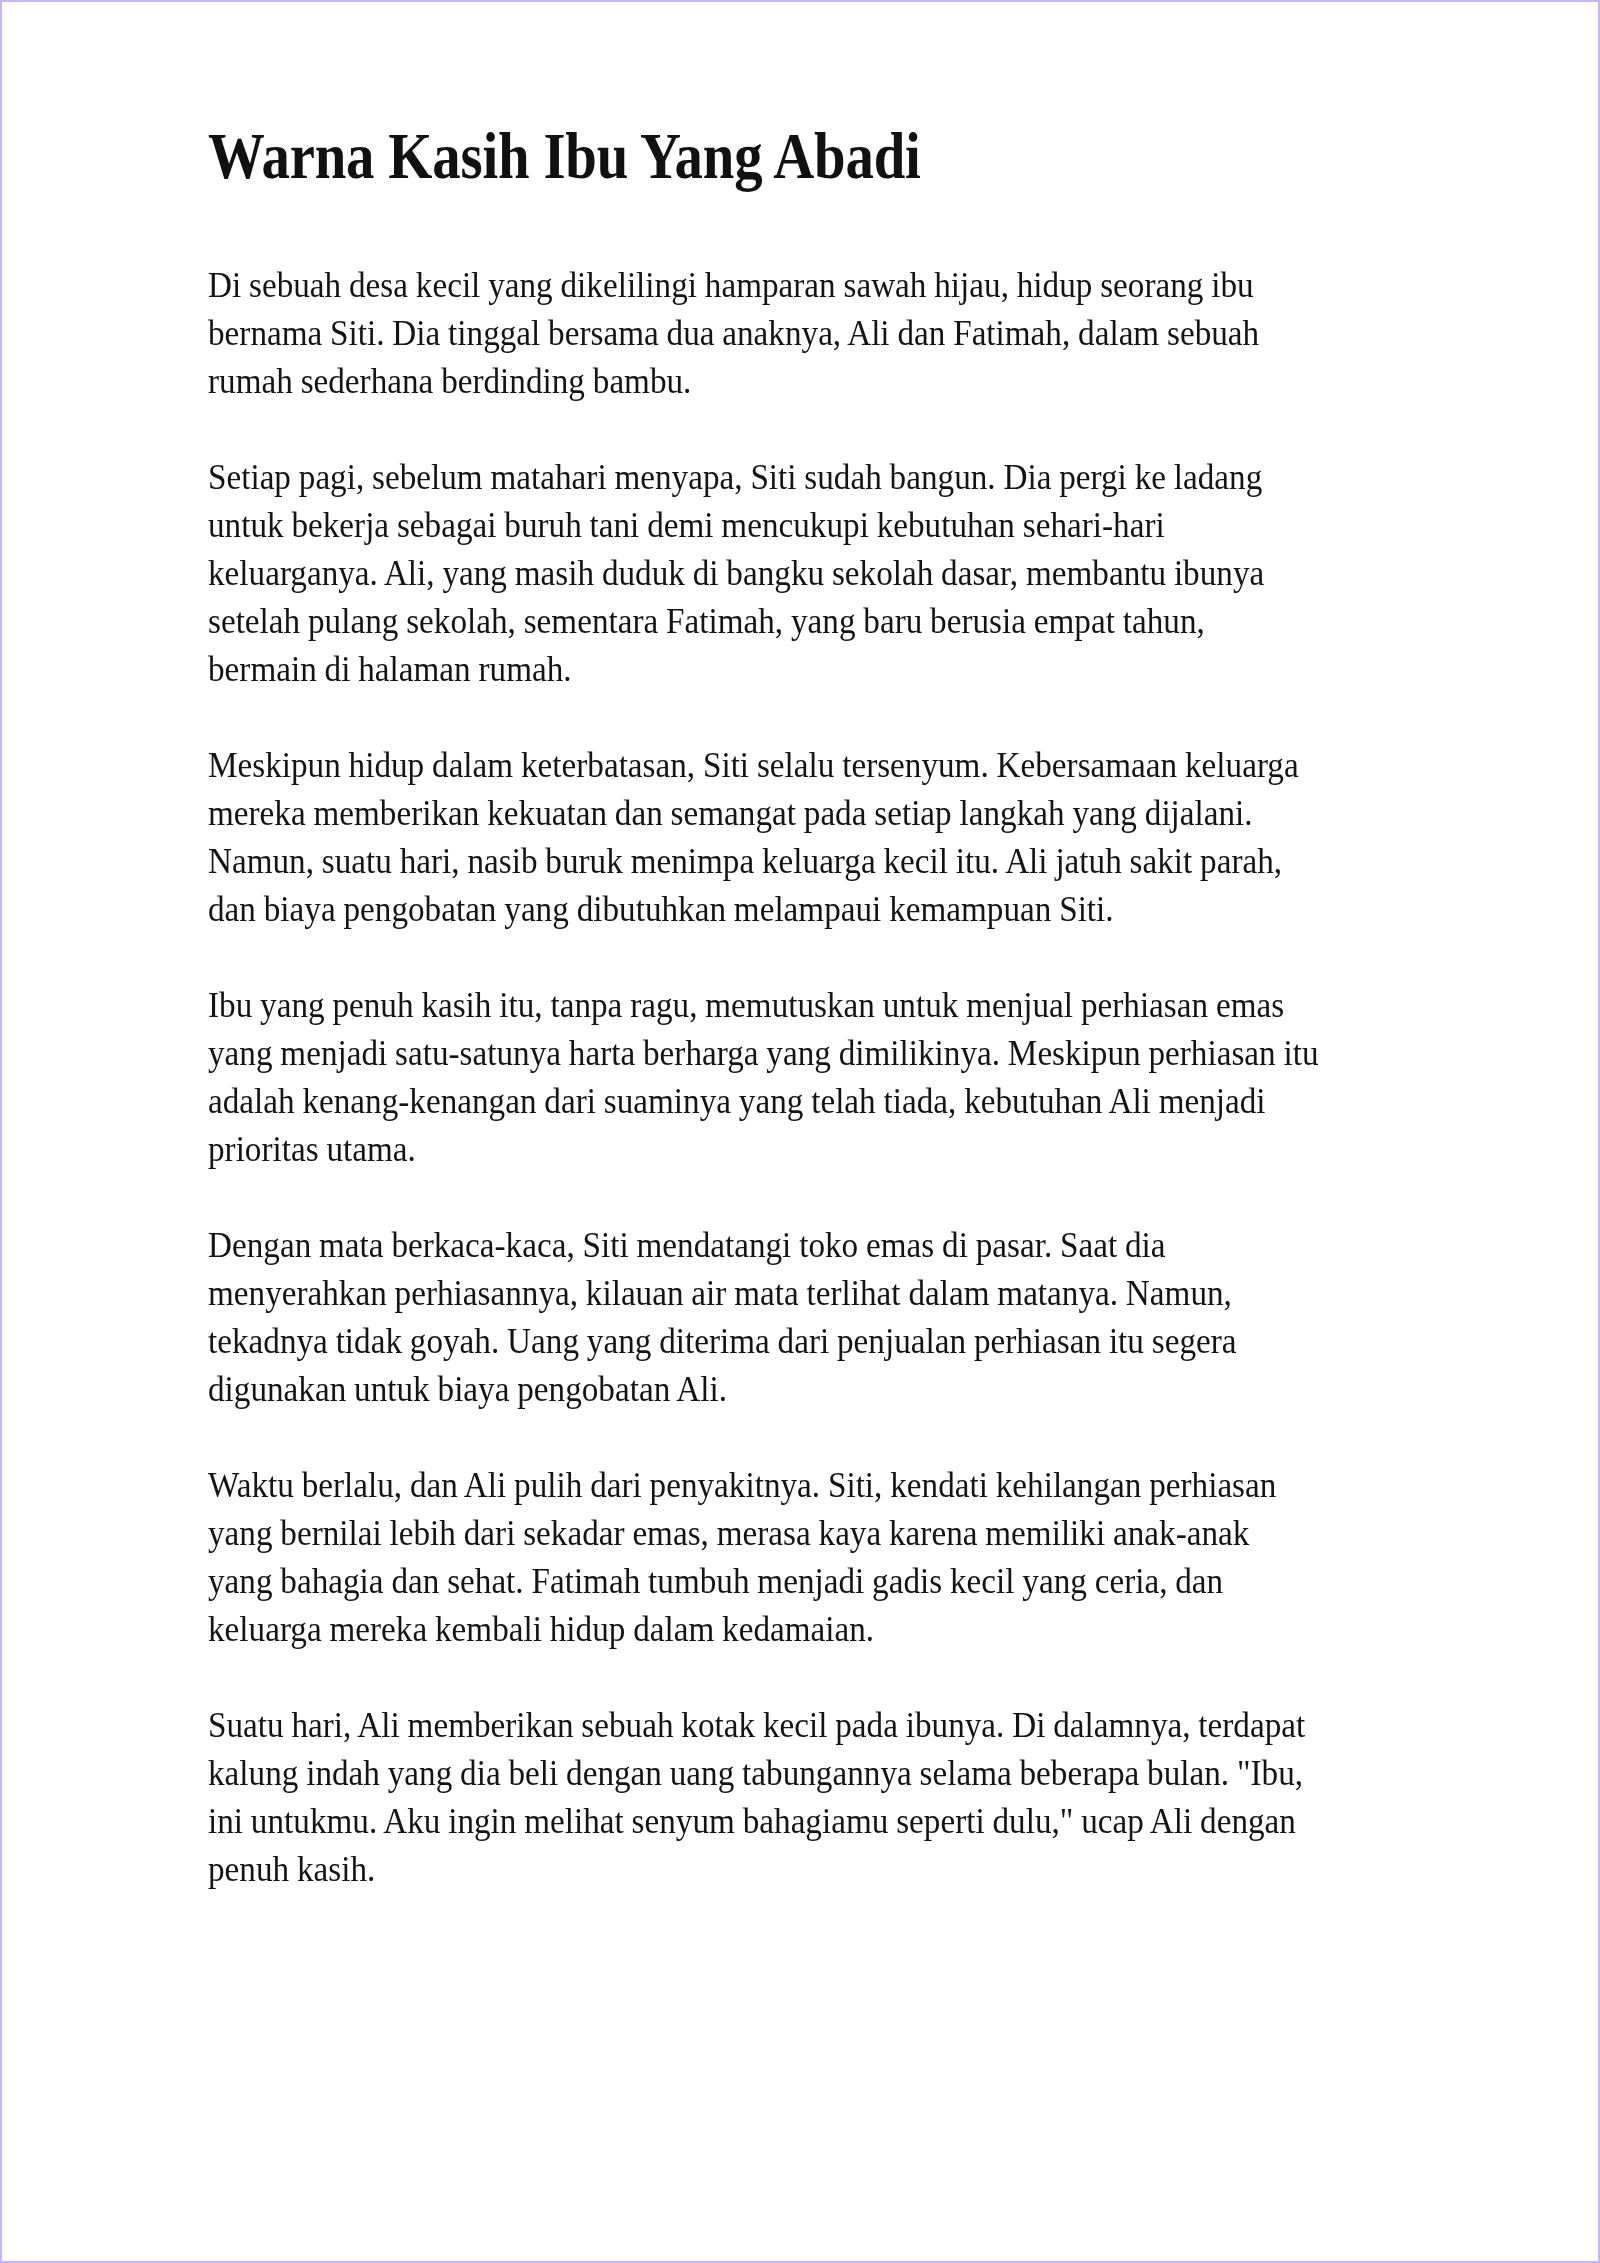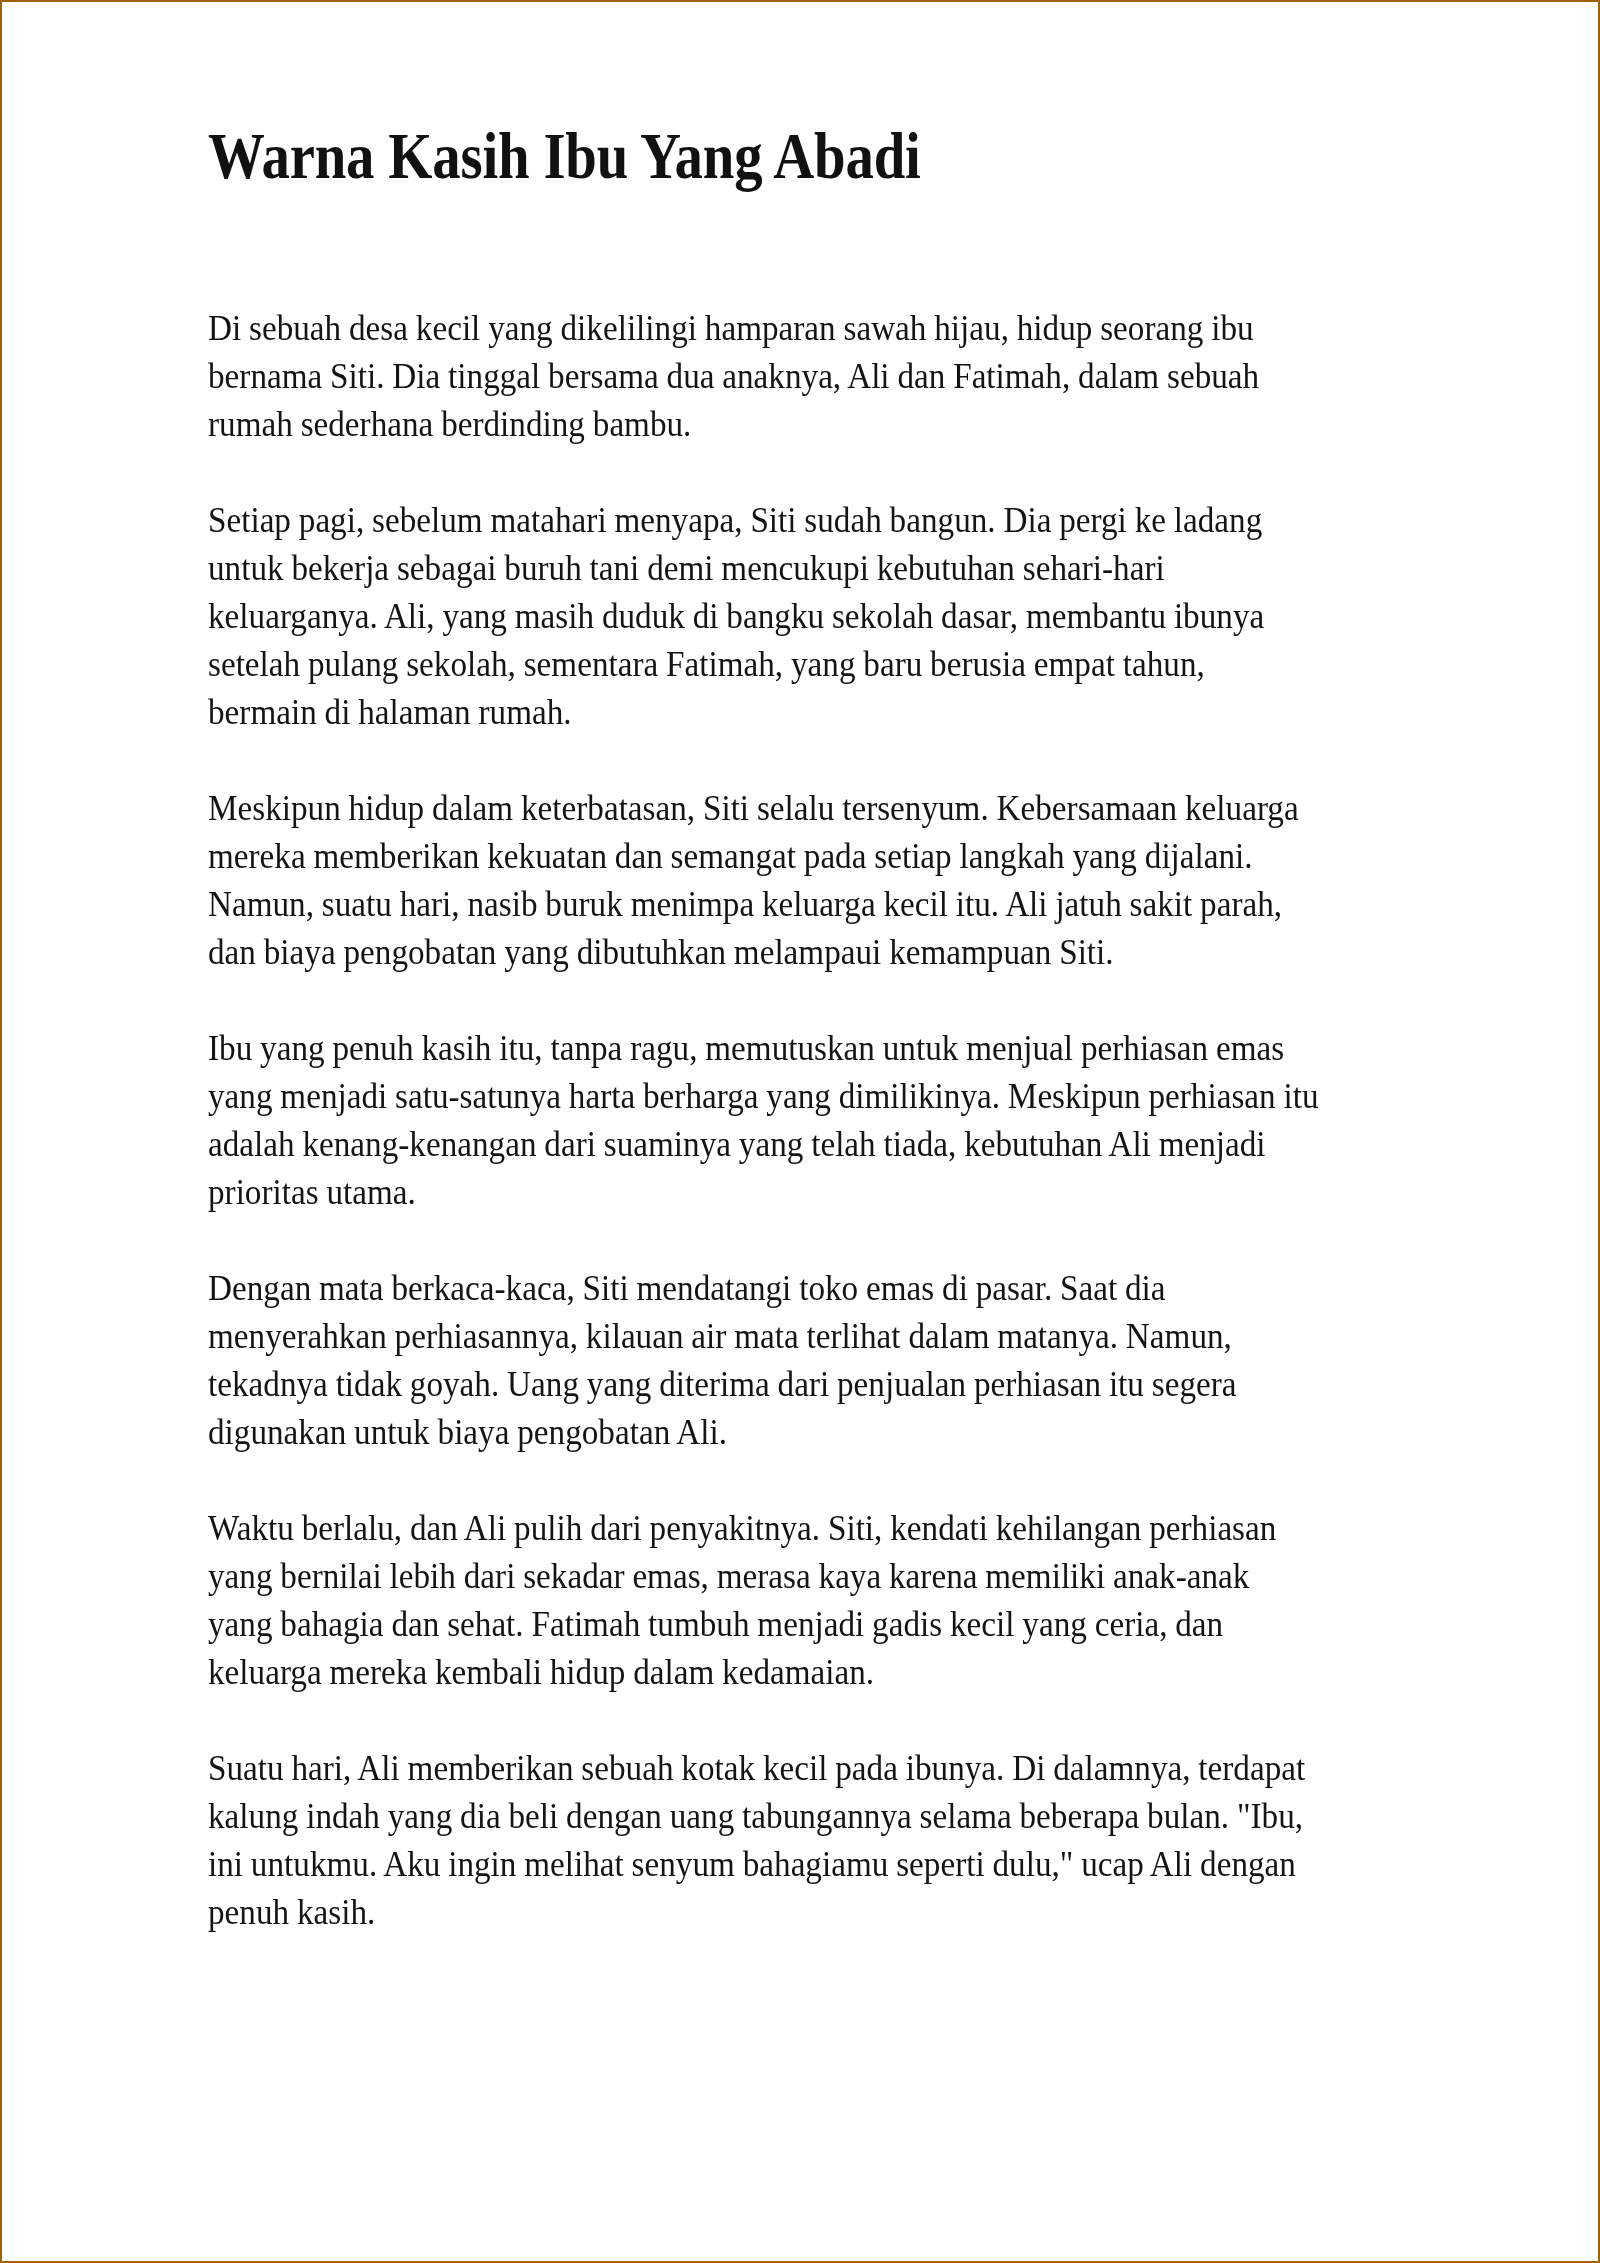--- a/index.html
+++ b/index.html
@@ -11,21 +11,21 @@
     width: 1600px;
     height: 2263px;
     font-family: "Liberation Serif", "DejaVu Serif", serif;
   }
 
   .page {
     box-sizing: border-box;
     width: 1600px;
     height: 2263px;
     background: #ffffff;
-    border: 2px solid #a16207;
+    border: 2px solid #c4b5fd;
     overflow: hidden;
     position: relative;
   }
 
   .page-inner {
     box-sizing: border-box;
     padding: 118px 206px 0 206px;
   }
 
   .doc-title {
@@ -36,21 +36,21 @@
     font-size: 66px;
     line-height: 1.08;
     letter-spacing: -0.2px;
     color: #111111;
     transform: scaleX(0.86);
     transform-origin: left top;
     white-space: nowrap;
   }
 
   .body-block {
-    margin-top: 113px;
+    margin-top: 70px;
   }
 
   .para {
     margin: 0 0 48px 0;
     font-family: "Liberation Serif", "DejaVu Serif", serif;
     font-size: 35.5px;
     line-height: 48px;
     color: #141414;
     text-align: left;
     width: 1188px;

